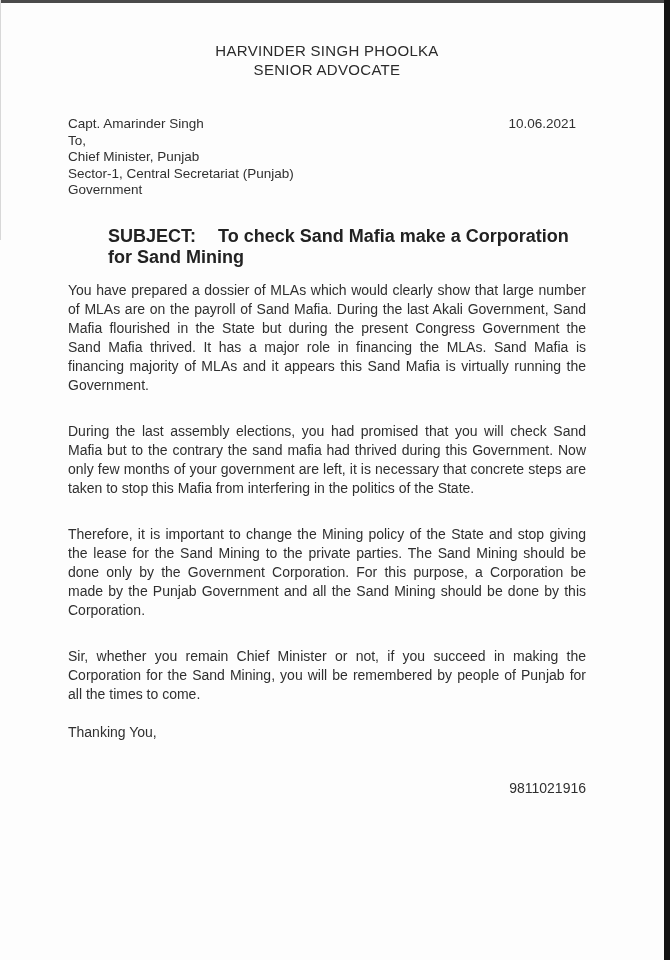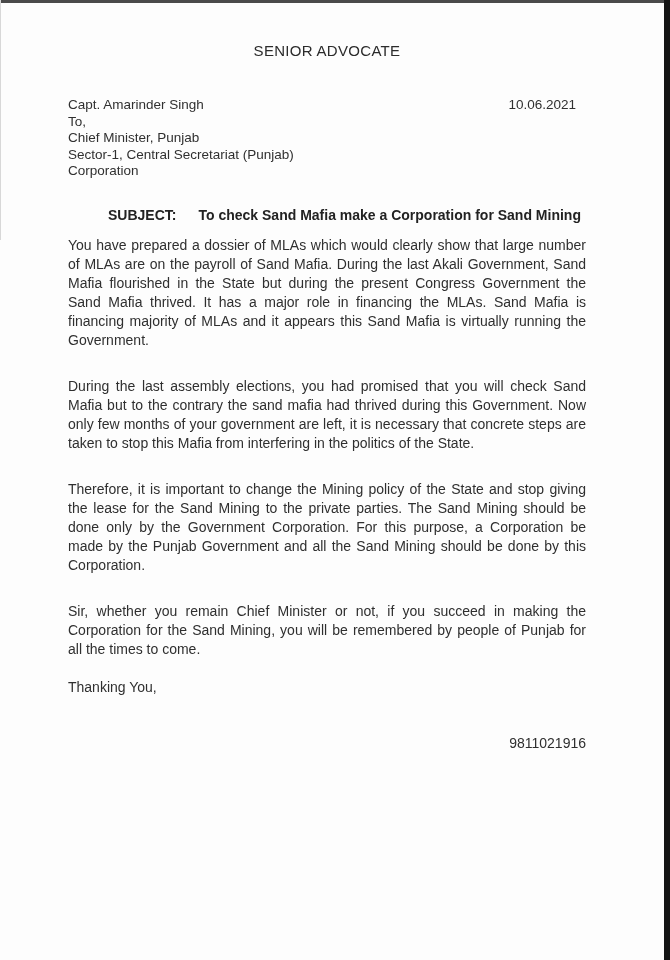--- a/index.html
+++ b/index.html
@@ -59,21 +59,21 @@
   }
   .date {
     font-size: 13.5px;
     padding-right: 10px;
     color: #303030;
   }
   .subject-line {
     margin-top: 27px;
     padding-left: 40px;
     font-weight: bold;
-    font-size: 14px;
+    font-size: 18px;
     color: #222222;
   }
   .subject-label {
     margin-right: 22px;
   }
   .salutation {
     margin-top: 37px;
     font-size: 14px;
     color: #303030;
   }
@@ -104,30 +104,31 @@
 </head>
 <body>
 
 <div class="page">
   <div class="edge-top"></div>
   <div class="edge-left"></div>
 
   <div class="content">
 
     <div class="letterhead">
+      <div>HARVINDER SINGH PHOOLKA</div>
       <div>SENIOR ADVOCATE</div>
     </div>
 
     <div class="addr-row">
       <div class="to-block">
         <div>Capt. Amarinder Singh</div>
         <div>To,</div>
         <div>Chief Minister, Punjab</div>
         <div>Sector-1, Central Secretariat (Punjab)</div>
-        <div>Corporation</div>
+        <div>Government</div>
       </div>
       <div class="date">10.06.2021</div>
     </div>
 
     <div class="subject-line">
       <span class="subject-label">SUBJECT:</span><span>To check Sand Mafia make a Corporation for Sand Mining</span>
     </div>
 
 
     <p class="para">You have prepared a dossier of MLAs which would clearly show that large number of MLAs are on the payroll of Sand Mafia. During the last Akali Government, Sand Mafia flourished in the State but during the present Congress Government the Sand Mafia thrived. It has a major role in financing the MLAs. Sand Mafia is financing majority of MLAs and it appears this Sand Mafia is virtually running the Government.</p>

